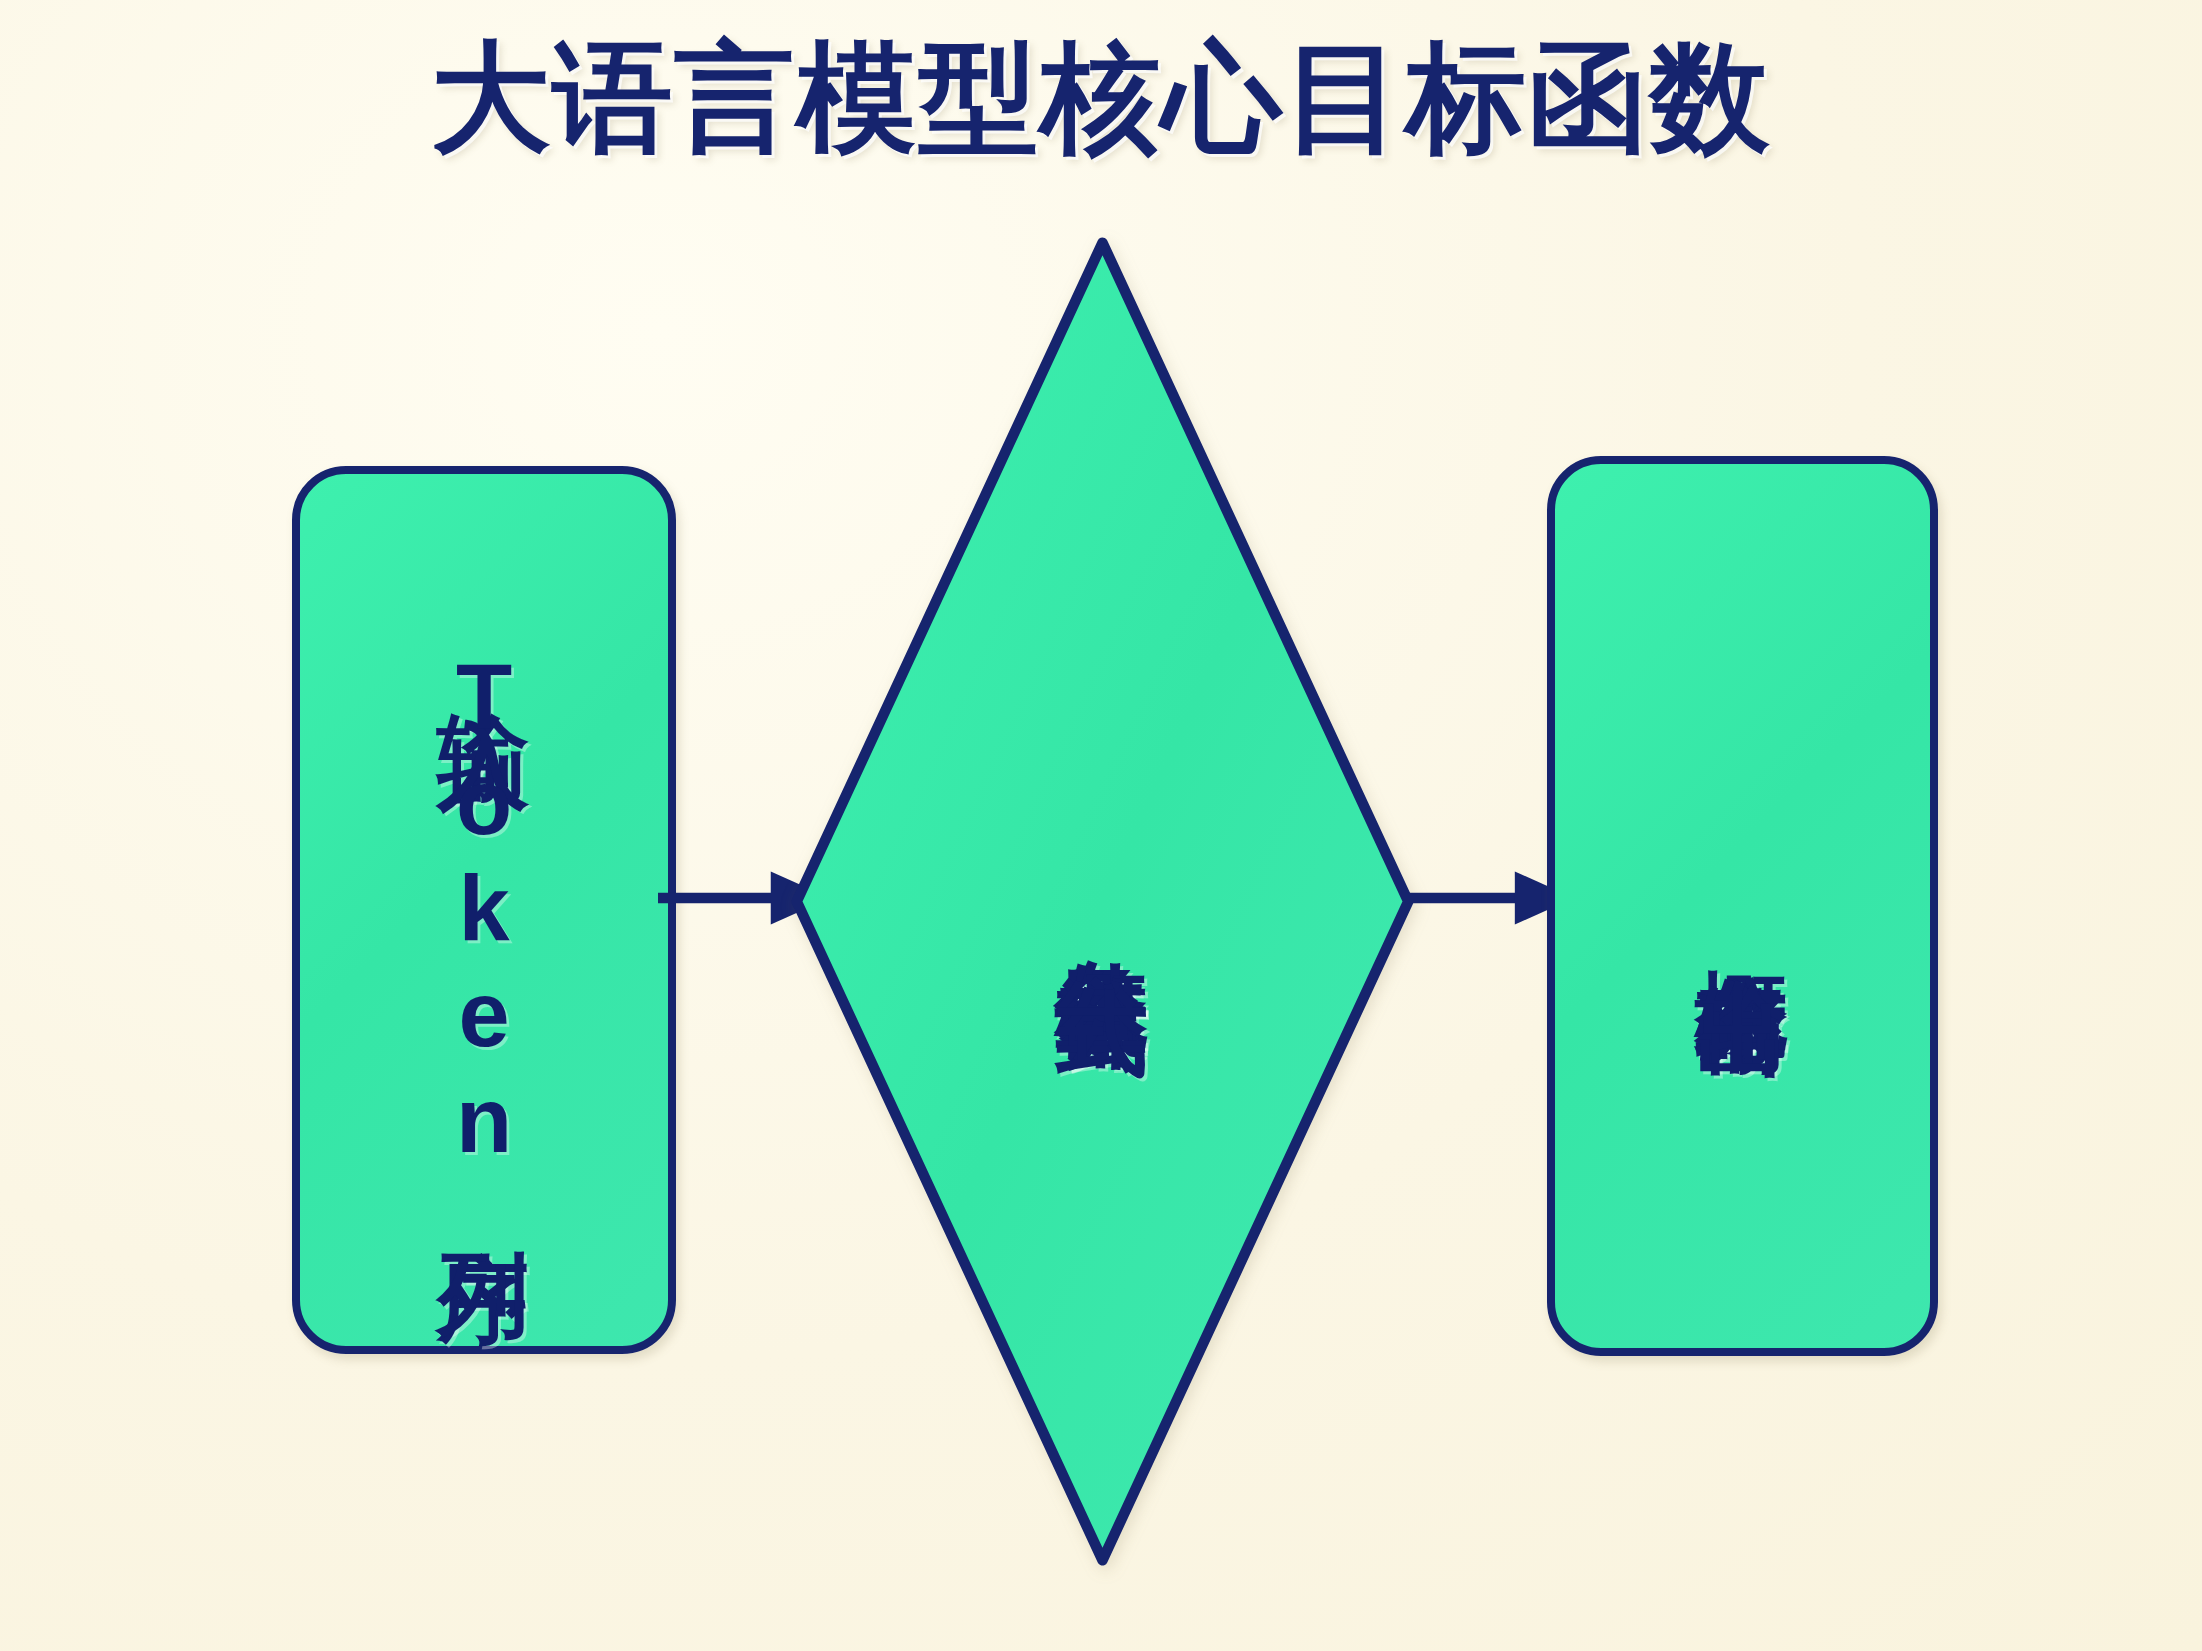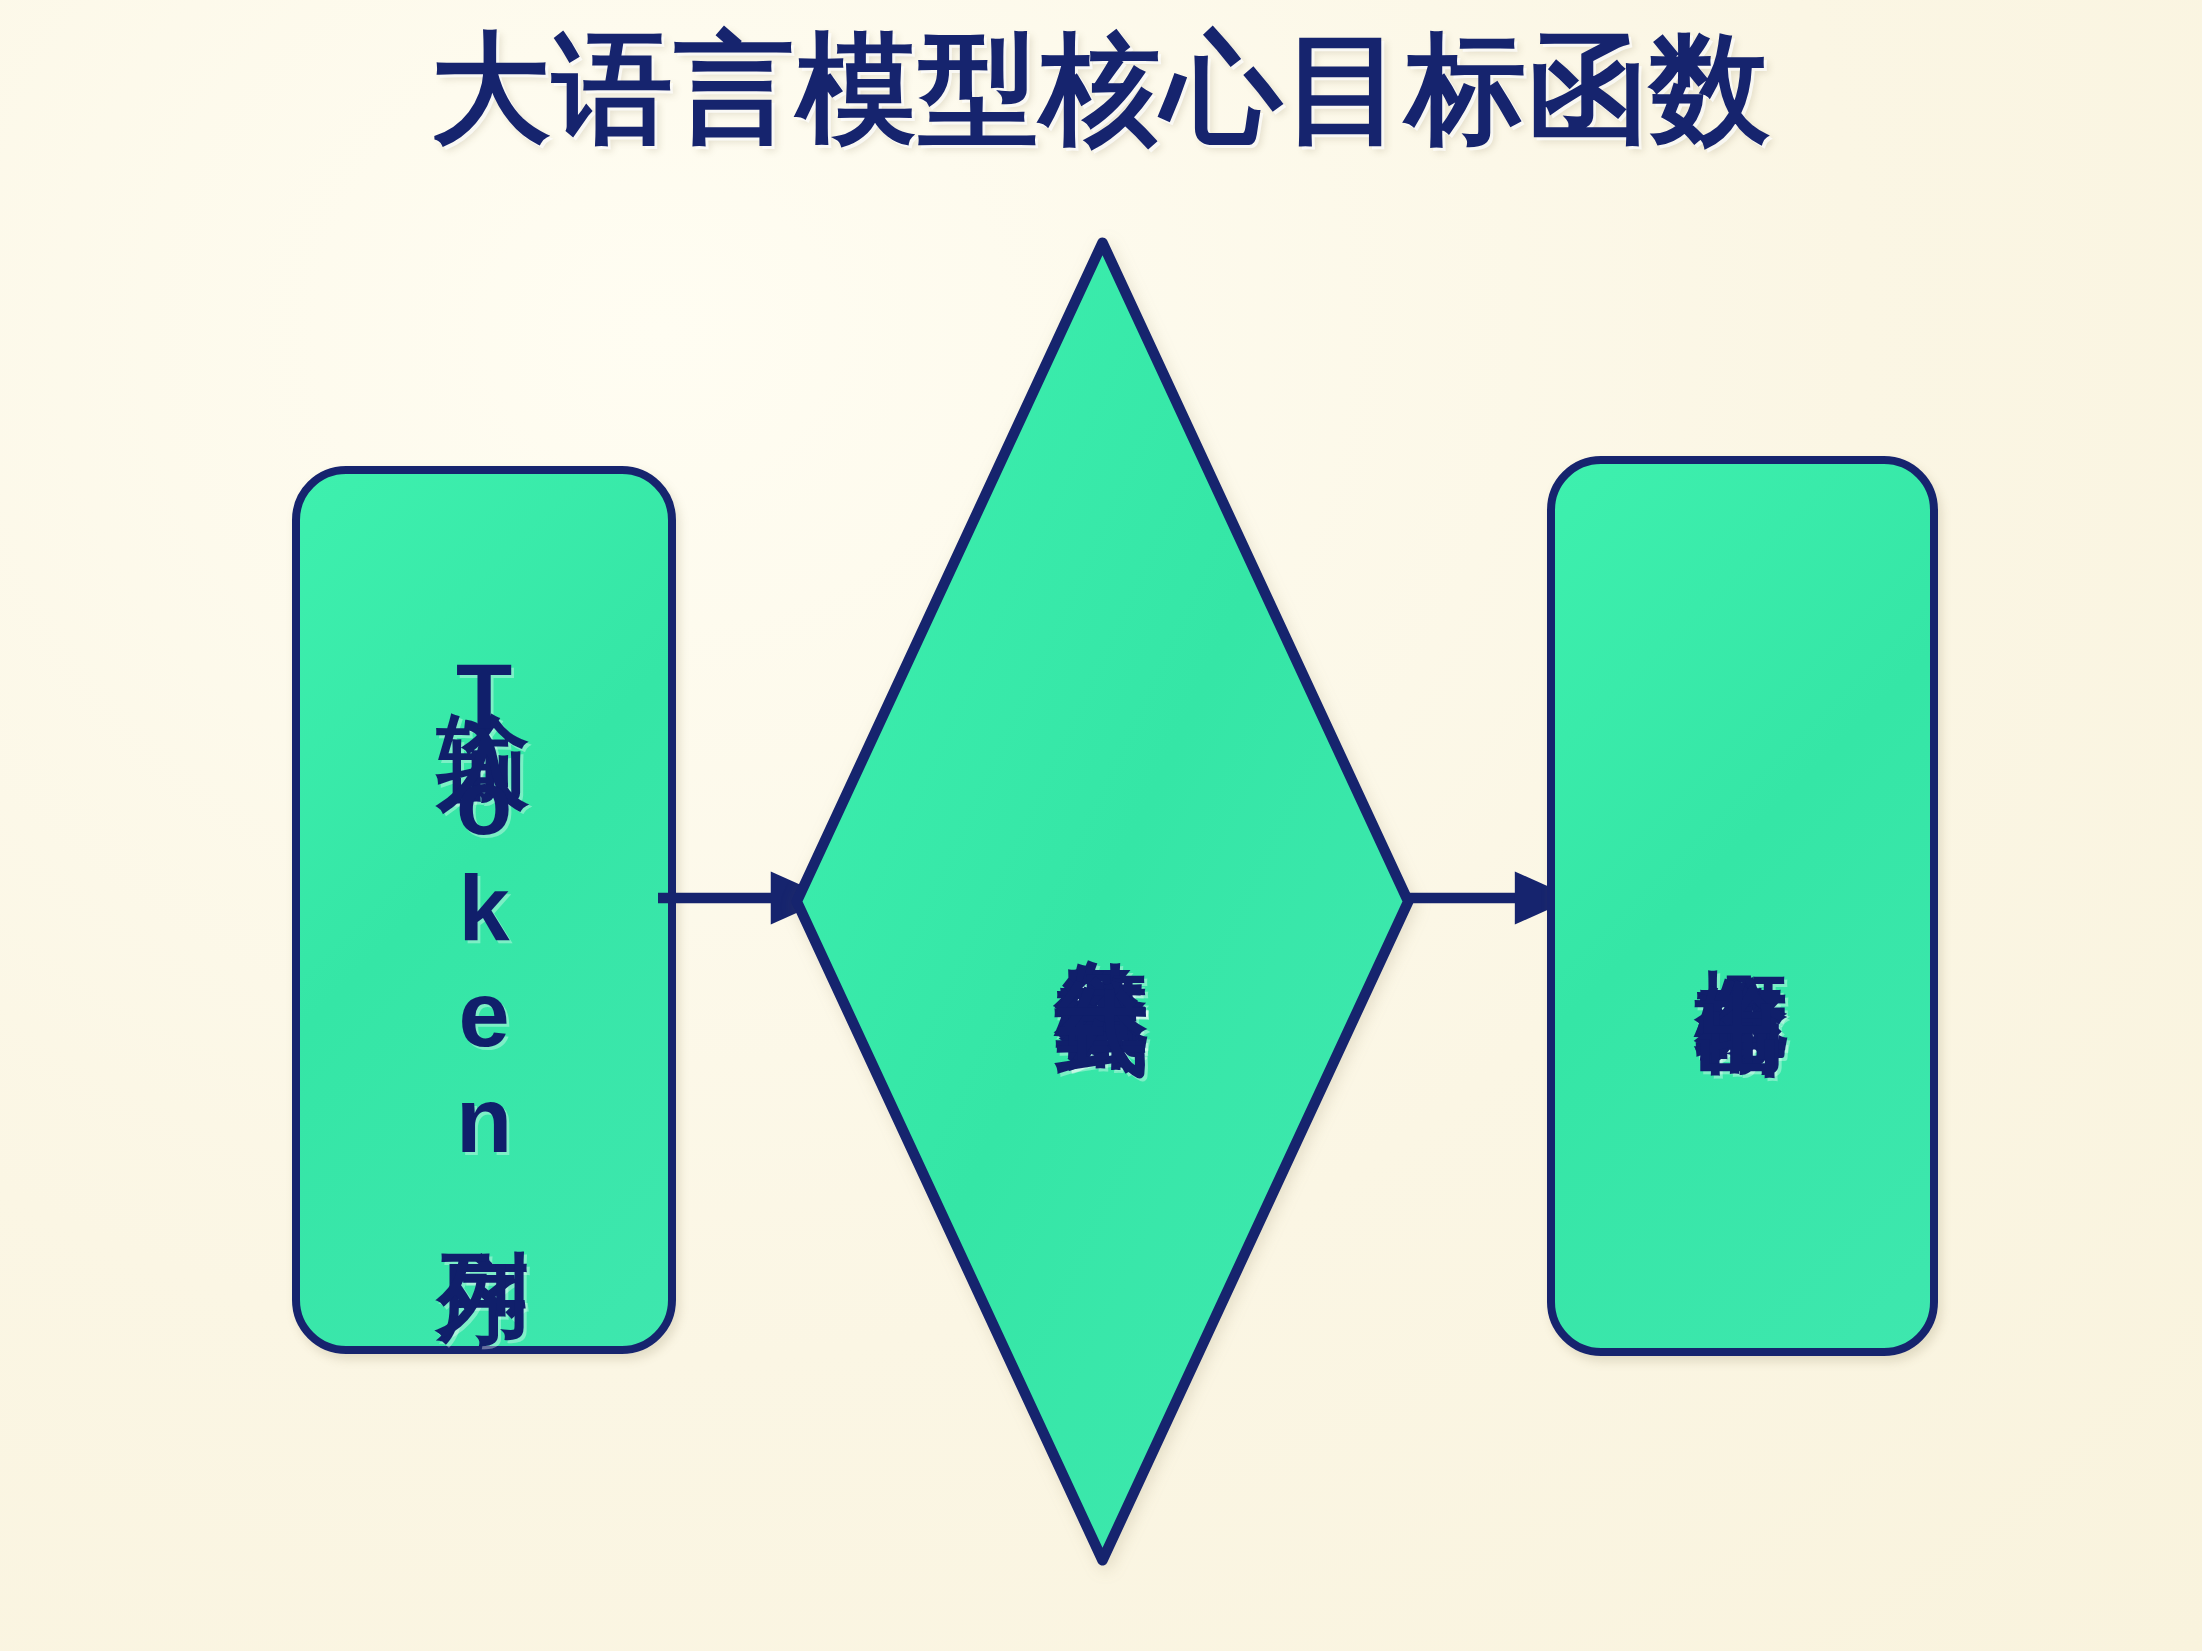--- a/index.html
+++ b/index.html
@@ -20,21 +20,21 @@
     width: 2202px;
     height: 1652px;
     background:
       radial-gradient(ellipse at 30% 20%, #fffdf2 0%, #fbf6e4 55%, #f9f3dd 100%);
   }
 
   
   #title {
     position: absolute;
     left: 0;
-    top: 25px;
+    top: 34px;
     width: 2202px;
     text-align: center;
     font-size: 120px;
     line-height: 1.05;
     font-weight: 700;
     letter-spacing: 1.9px;
     color: #16246e;
     text-shadow: 2.9px 2.9px 0 rgba(255,255,255,0.75), 4.8px 4.8px 7.6px rgba(120,110,70,0.18);
     white-space: nowrap;
   }

